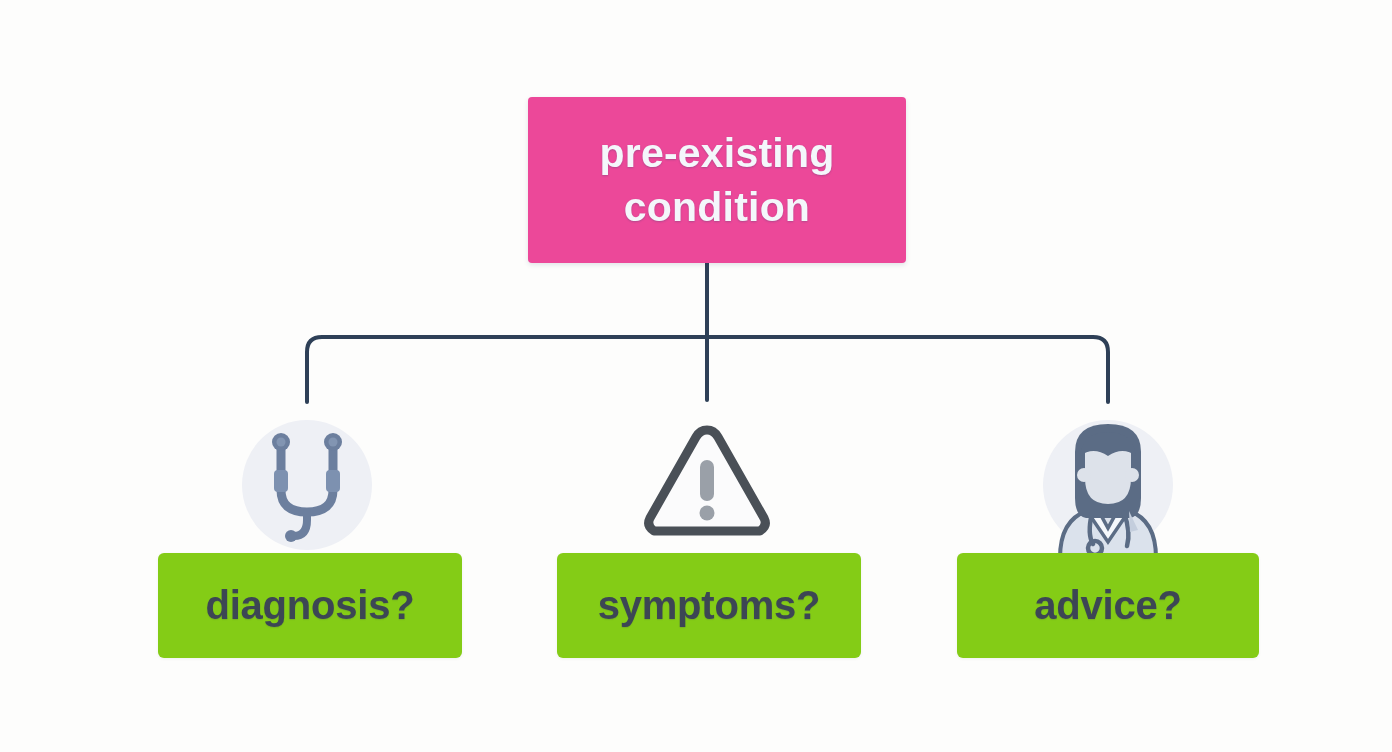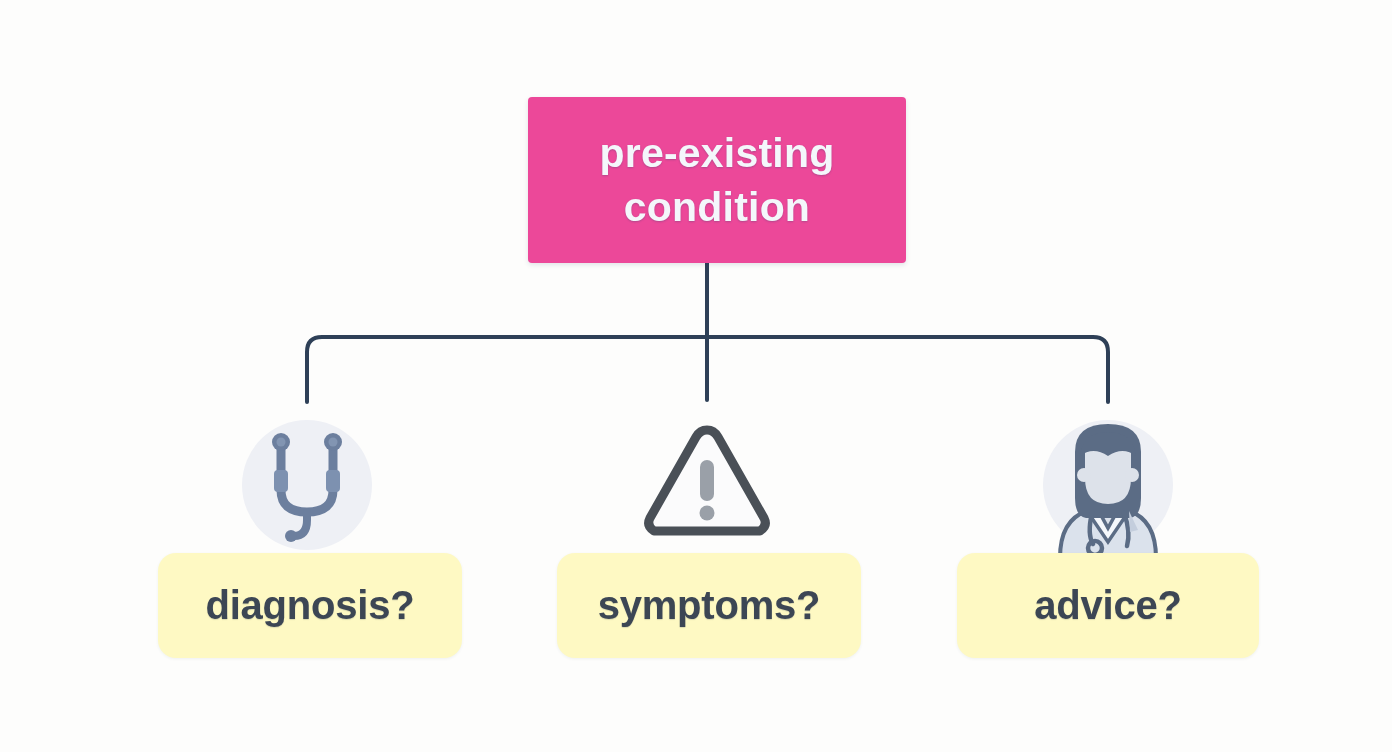--- a/index.html
+++ b/index.html
@@ -43,22 +43,22 @@
   }
   .icon-svg{position:absolute;left:0;top:0;width:146px;height:146px;}
 
   #icon-diagnosis{left:234px;top:412px;}
   #icon-symptoms {left:634px;top:412px;}
   #icon-advice   {left:1035px;top:412px;}
 
   
   .leaf-node{
     position:absolute;top:553px;height:105px;
-    background:#fef9c3;
-    border-radius:18px;
+    background:#84cc16;
+    border-radius:6px;
     display:flex;align-items:center;justify-content:center;
     z-index:4;
     box-shadow:0 1px 3px rgba(60,80,70,.07);
   }
   .leaf-label{
     color:#3c4654;
     font-size:40px;font-weight:700;
     letter-spacing:-.2px;
     text-shadow:0 1px 1px rgba(60,70,85,.18);
   }

